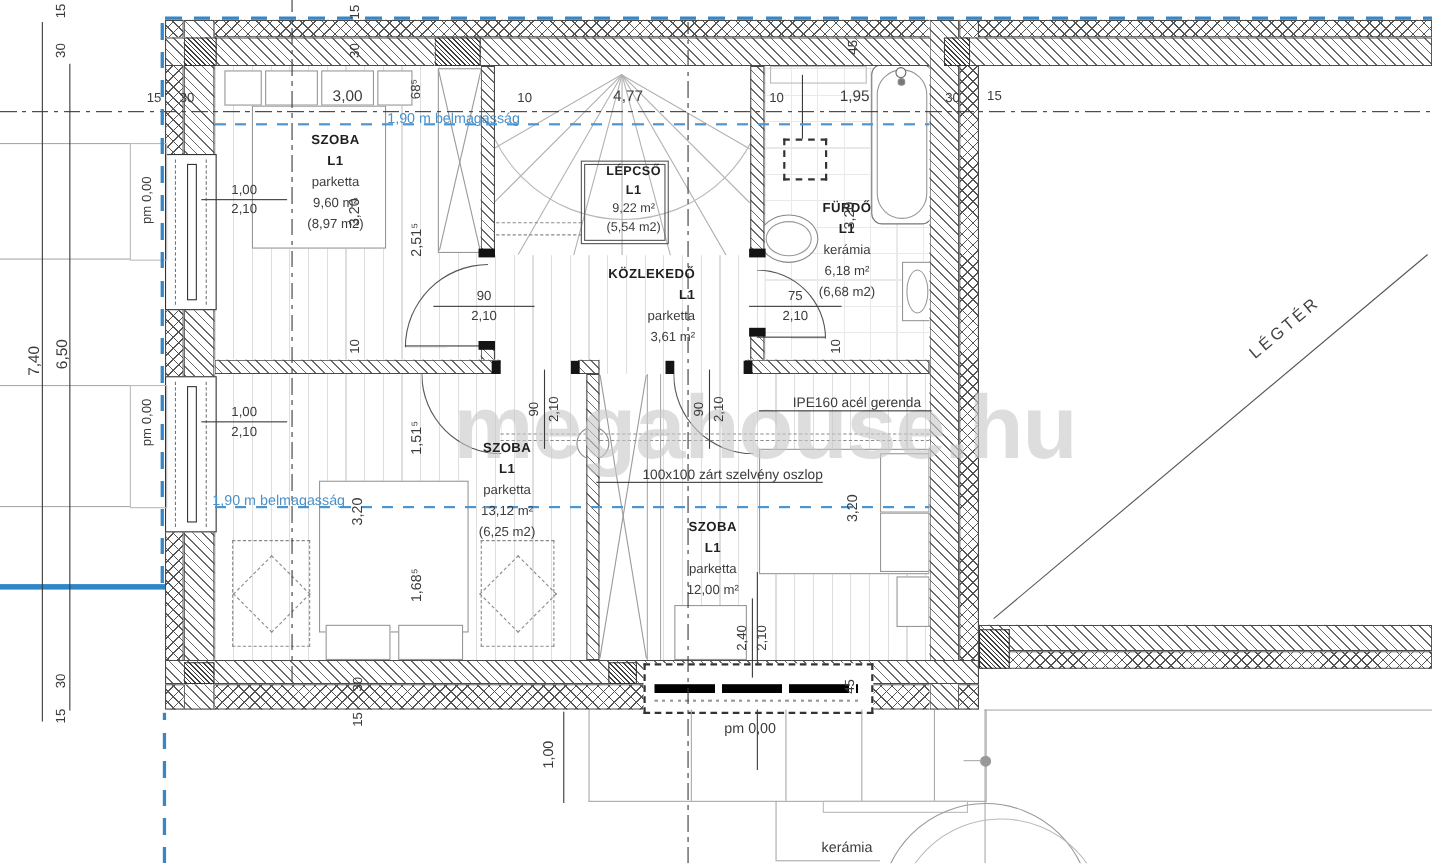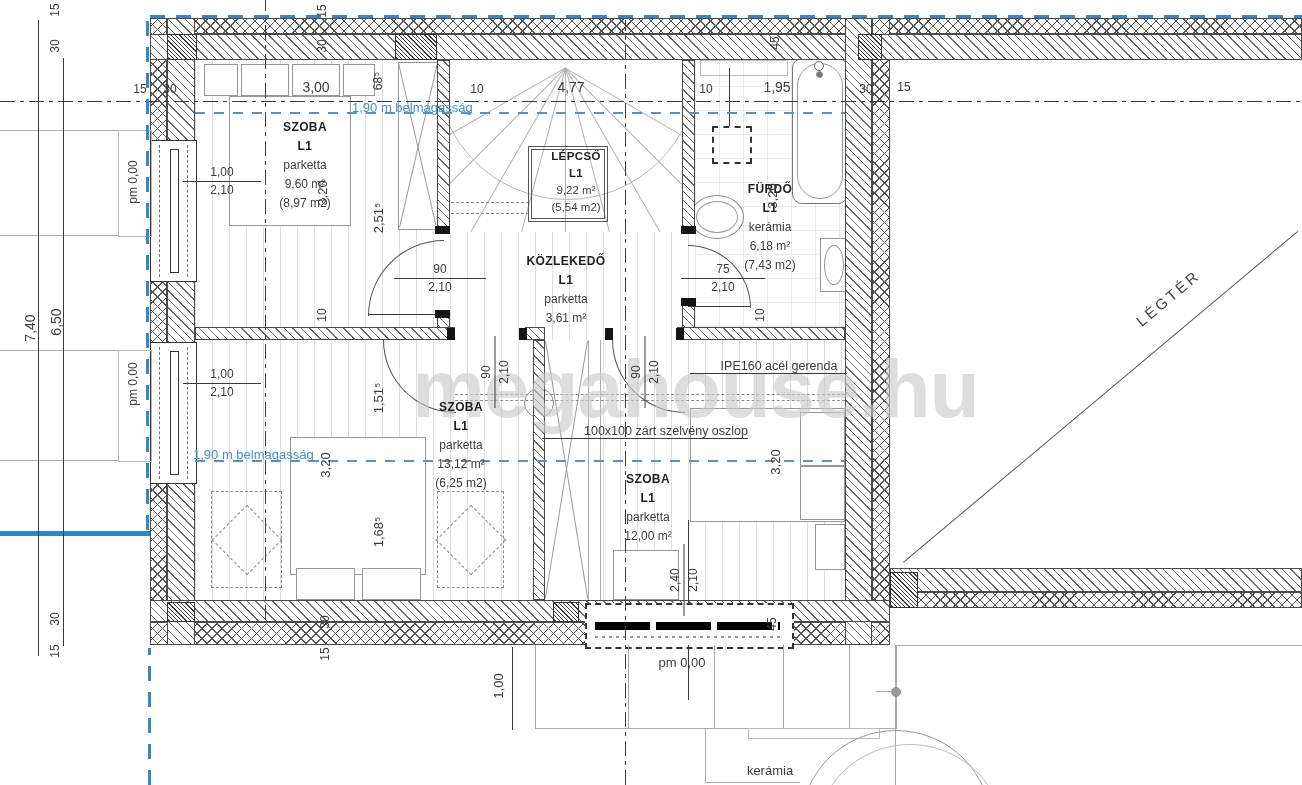--- a/index.html
+++ b/index.html
@@ -223,32 +223,32 @@
     <span>parketta</span>
     <span>9,60 m²</span>
     <span>(8,97 m2)</span>
   </div>
   <div class="roomlbl" style="left:528px;top:148px;width:96px;font-size:11.5px;line-height:17px;">
     <span class="rname">LÉPCSŐ</span>
     <span class="rname">L1</span>
     <span>9,22 m²</span>
     <span>(5,54 m2)</span>
   </div>
-  <div class="roomlbl" style="left:500px;top:252px;width:132px;">
+  <div class="roomlbl" style="left:500px;top:240px;width:132px;align-items:flex-end;">
     <span class="rname">KÖZLEKEDŐ</span>
     <span class="rname">L1</span>
     <span>parketta</span>
     <span>3,61 m²</span>
   </div>
   <div class="roomlbl" style="left:718px;top:180px;width:104px;">
     <span class="rname">FÜRDŐ</span>
     <span class="rname">L1</span>
     <span>kerámia</span>
     <span>6,18 m²</span>
-    <span>(7,43 m2)</span>
+    <span>(6,68 m2)</span>
   </div>
   <div class="roomlbl" style="left:403px;top:398px;width:116px;">
     <span class="rname">SZOBA</span>
     <span class="rname">L1</span>
     <span>parketta</span>
     <span>13,12 m²</span>
     <span>(6,25 m2)</span>
   </div>
   <div class="roomlbl" style="left:588px;top:470px;width:120px;">
     <span class="rname">SZOBA</span>

